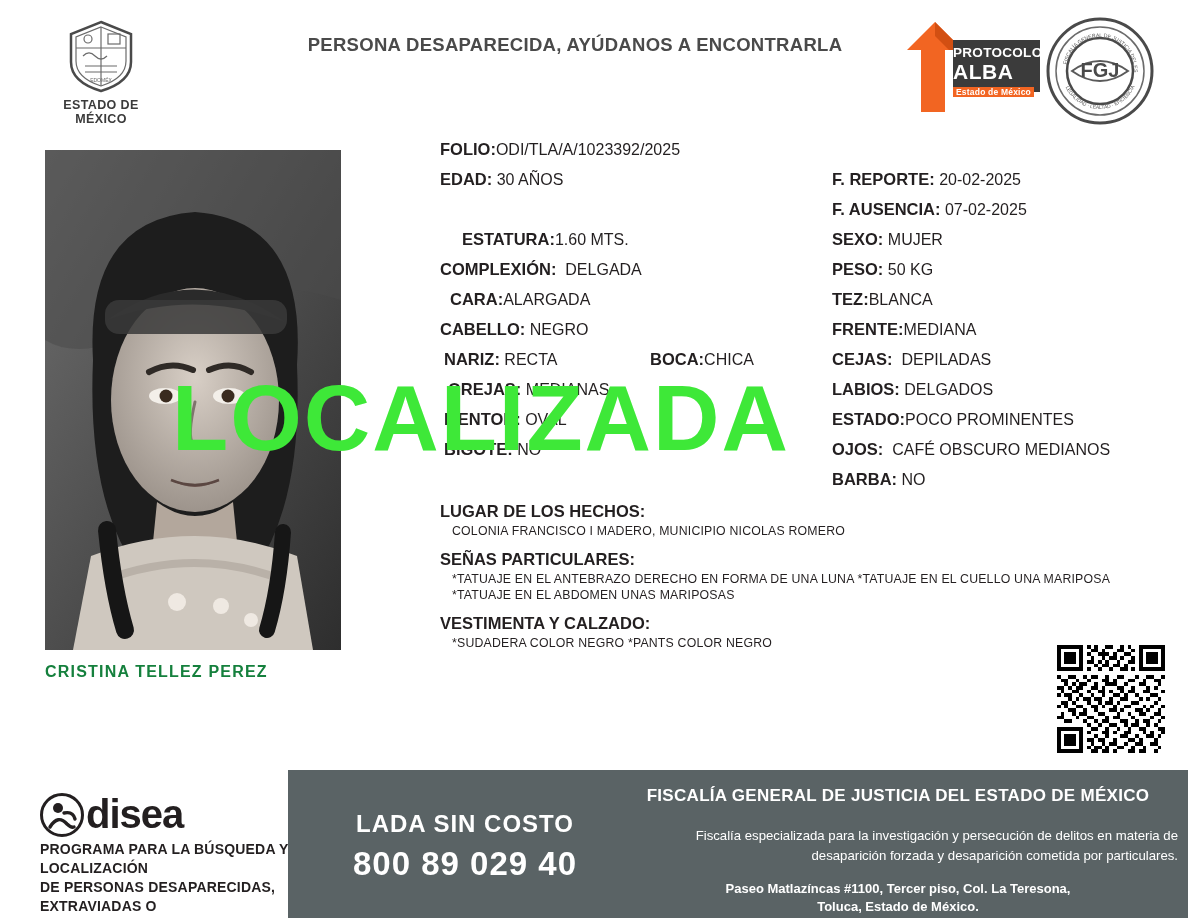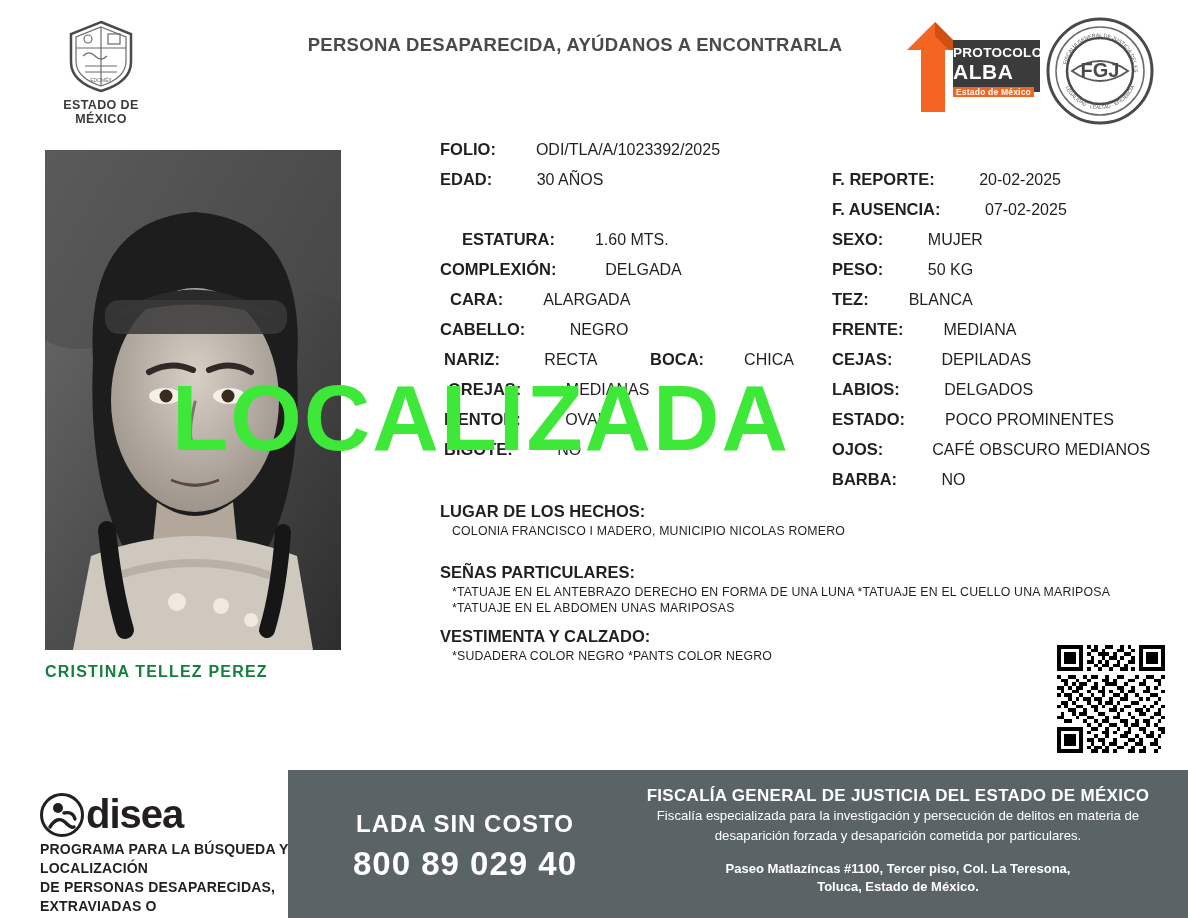--- a/index.html
+++ b/index.html
@@ -76,21 +76,21 @@
     position:absolute; left:45px; top:663px; width:360px;
     font-size:16px; font-weight:bold; letter-spacing:1.2px;
     color:#15803d;
   }
 
   .fields {
     position:absolute; left:440px; top:140px; width:730px;
   }
   .row { position:relative; height:30px; }
   .lbl { font-weight:bold; font-size:16.5px; }
-  .val { font-size:16px;margin-left:40px; }
+  .val { font-size:16px; }
   .left-col { position:absolute; left:0; top:0; }
   .right-col { position:absolute; left:392px; top:0; }
   .mid-col { position:absolute; left:210px; top:0; }
 
   .block { margin-top:2px; }
   .block-title { font-weight:bold; font-size:16.5px; }
   .block-body { font-size:12.3px; padding-left:12px; letter-spacing:.2px; line-height:1.35; margin-top:2px;}
 
   .localizada {
     position:absolute; left:172px; top:372px;
@@ -128,21 +128,21 @@
   .lada {
     position:absolute; left:22px; top:40px; width:310px; text-align:center;
   }
   .lada-t { font-size:24px; font-weight:bold; letter-spacing:1px; }
   .lada-n { font-size:33px; font-weight:bold; letter-spacing:1px; margin-top:7px; }
 
   .fiscalia {
     position:absolute; left:330px; top:16px; width:560px; text-align:center;
   }
   .fis-title { font-size:17px; font-weight:bold; letter-spacing:.3px; }
-  .fis-body { font-size:13.2px; margin-top:0; line-height:1.5; }
+  .fis-body { font-size:13.2px; margin-top:20px; line-height:1.5;text-align:right; }
   .fis-addr { font-size:13px; font-weight:bold; margin-top:14px; line-height:1.45; }
 </style>
 </head>
 <body>
 
 <div class="header">
 
   <div class="edomex-logo">
     <div class="edomex-seal">
       <svg width="76" height="76" viewBox="0 0 76 76">
@@ -306,21 +306,21 @@
 
   <div class="row">
     <span class="right-col"><span class="lbl">BARBA:</span> <span class="val">NO</span></span>
   </div>
 
   <div class="block">
     <div class="block-title">LUGAR DE LOS HECHOS:</div>
     <div class="block-body">COLONIA FRANCISCO I MADERO, MUNICIPIO NICOLAS ROMERO</div>
   </div>
 
-  <div class="block" style="margin-top:23px">
+  <div class="block" style="margin-top:10px">
     <div class="block-title">SEÑAS PARTICULARES:</div>
     <div class="block-body">*TATUAJE EN EL ANTEBRAZO DERECHO  EN FORMA DE UNA LUNA *TATUAJE EN EL CUELLO UNA MARIPOSA *TATUAJE EN EL ABDOMEN UNAS MARIPOSAS</div>
   </div>
 
   <div class="block" style="margin-top:10px">
     <div class="block-title">VESTIMENTA Y CALZADO:</div>
     <div class="block-body">*SUDADERA COLOR NEGRO *PANTS COLOR NEGRO</div>
   </div>
 </div>
 

